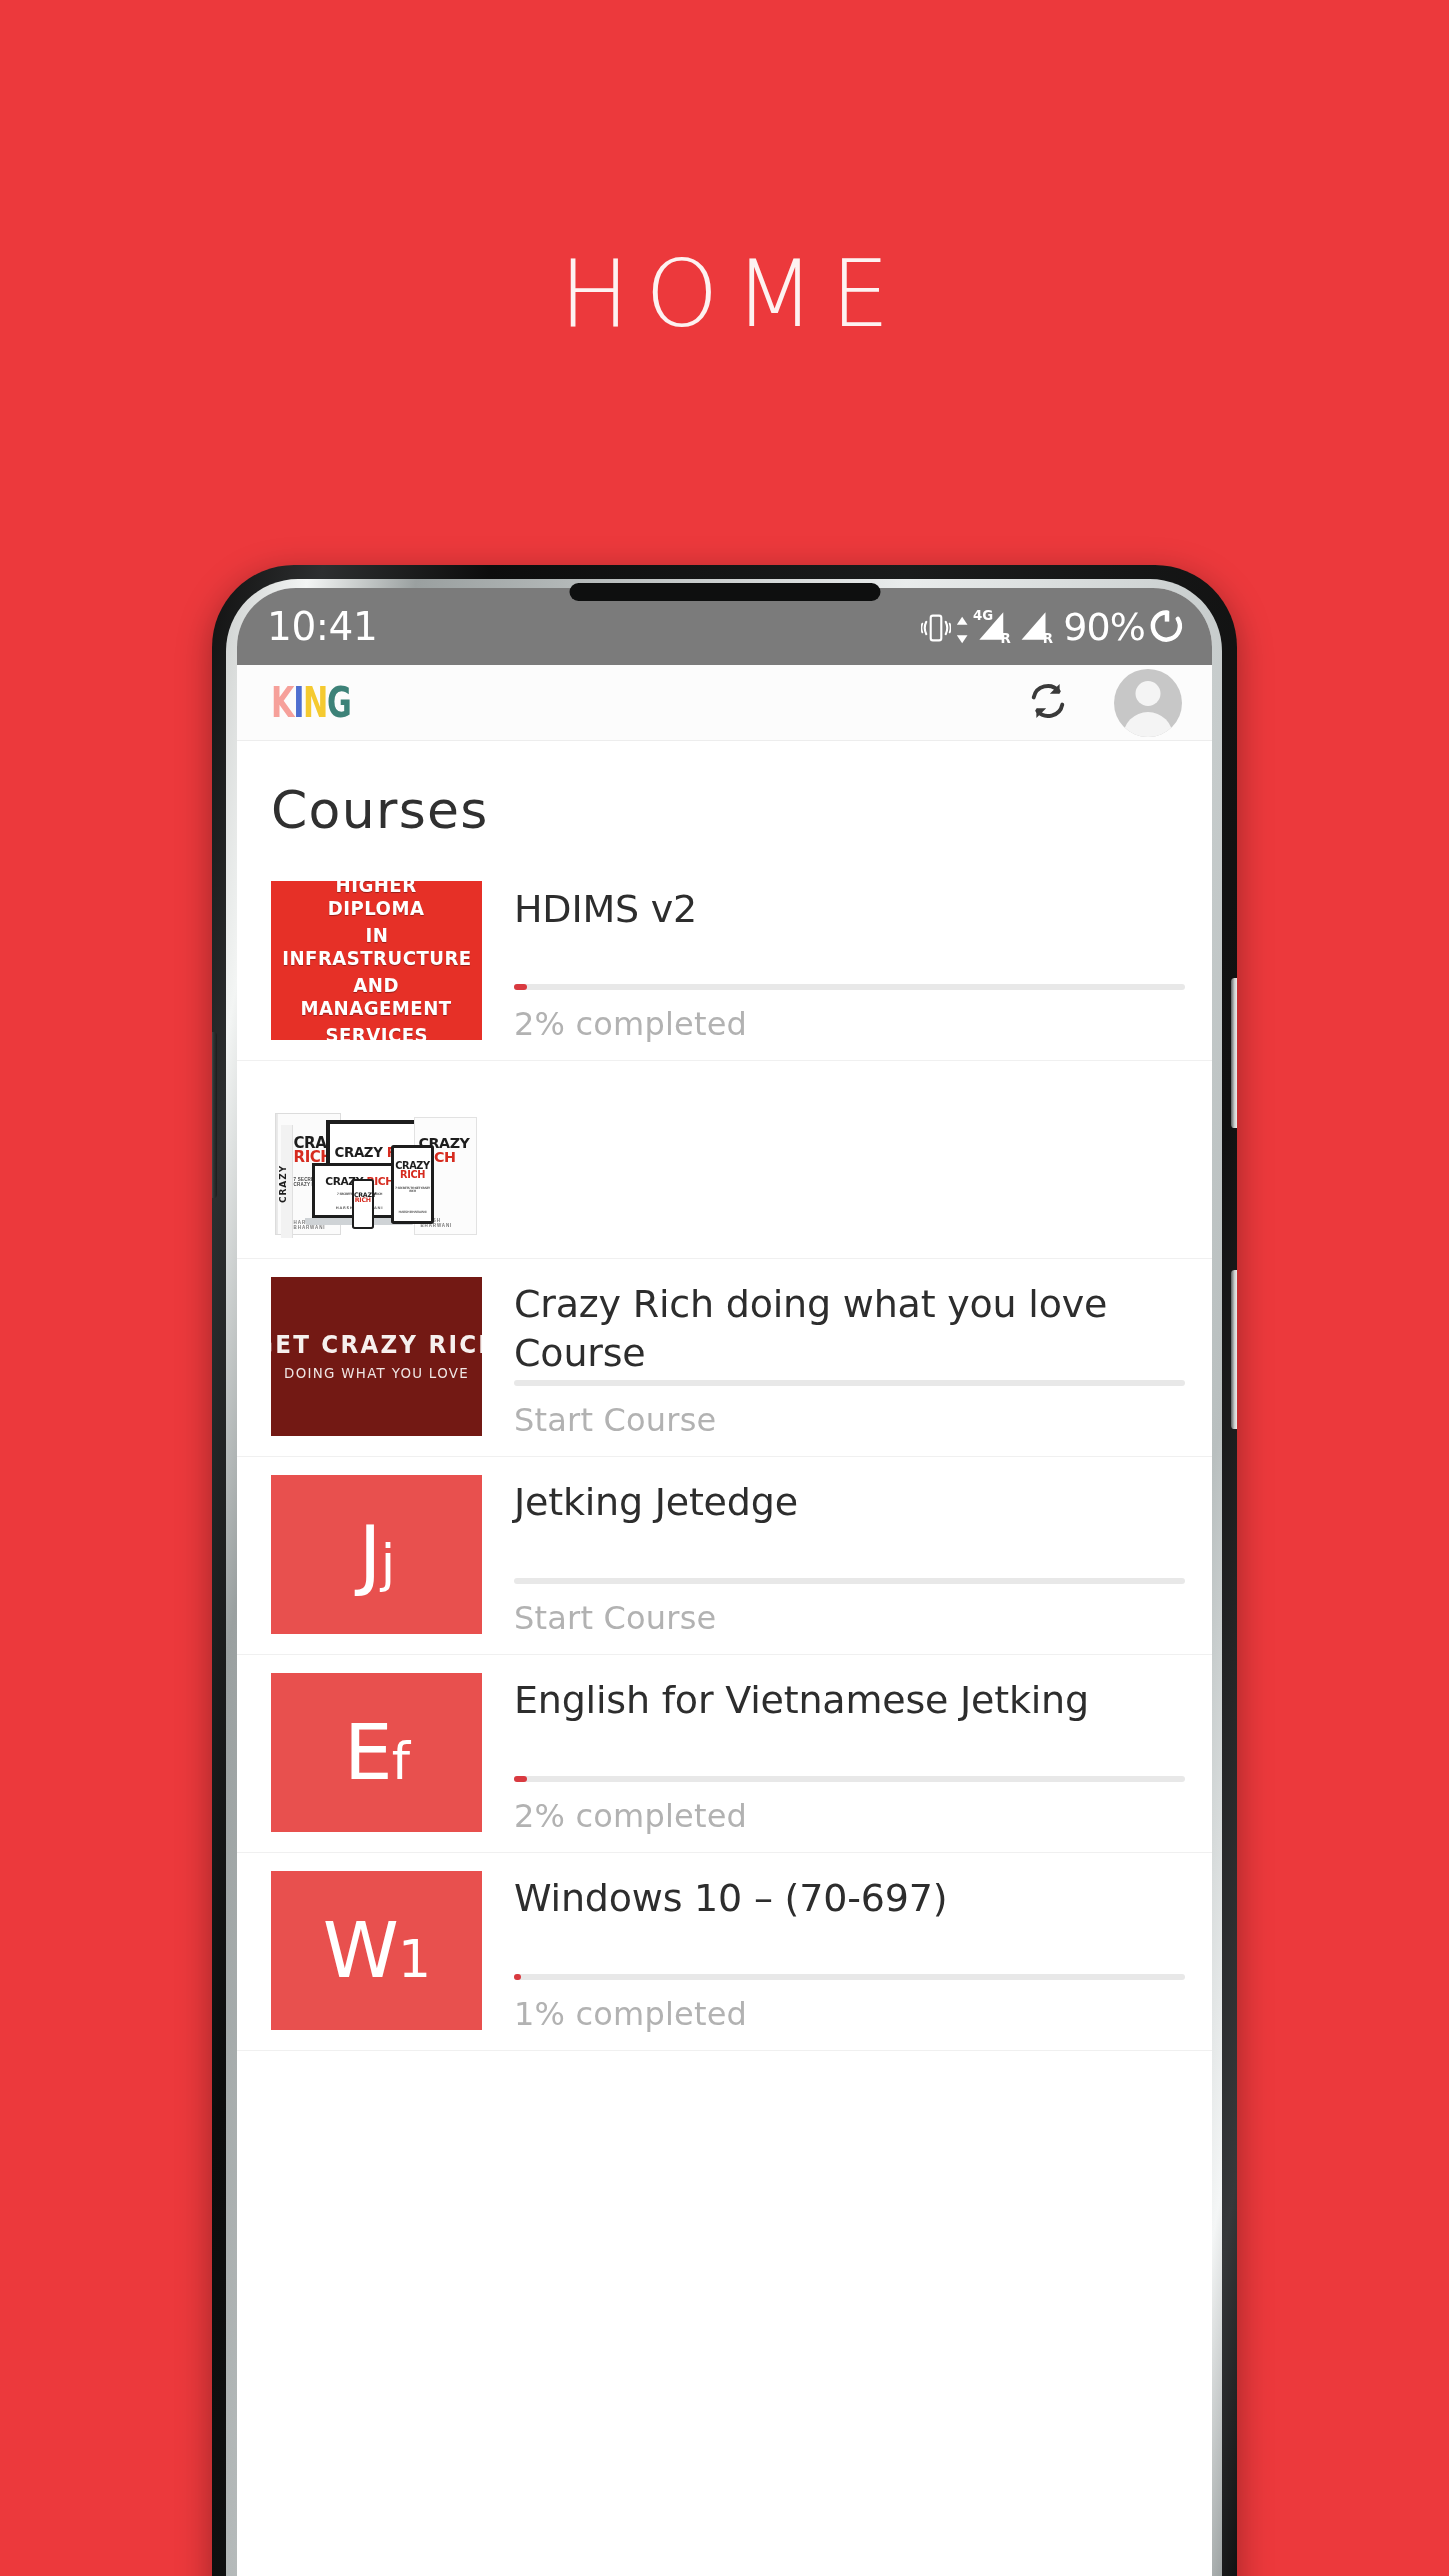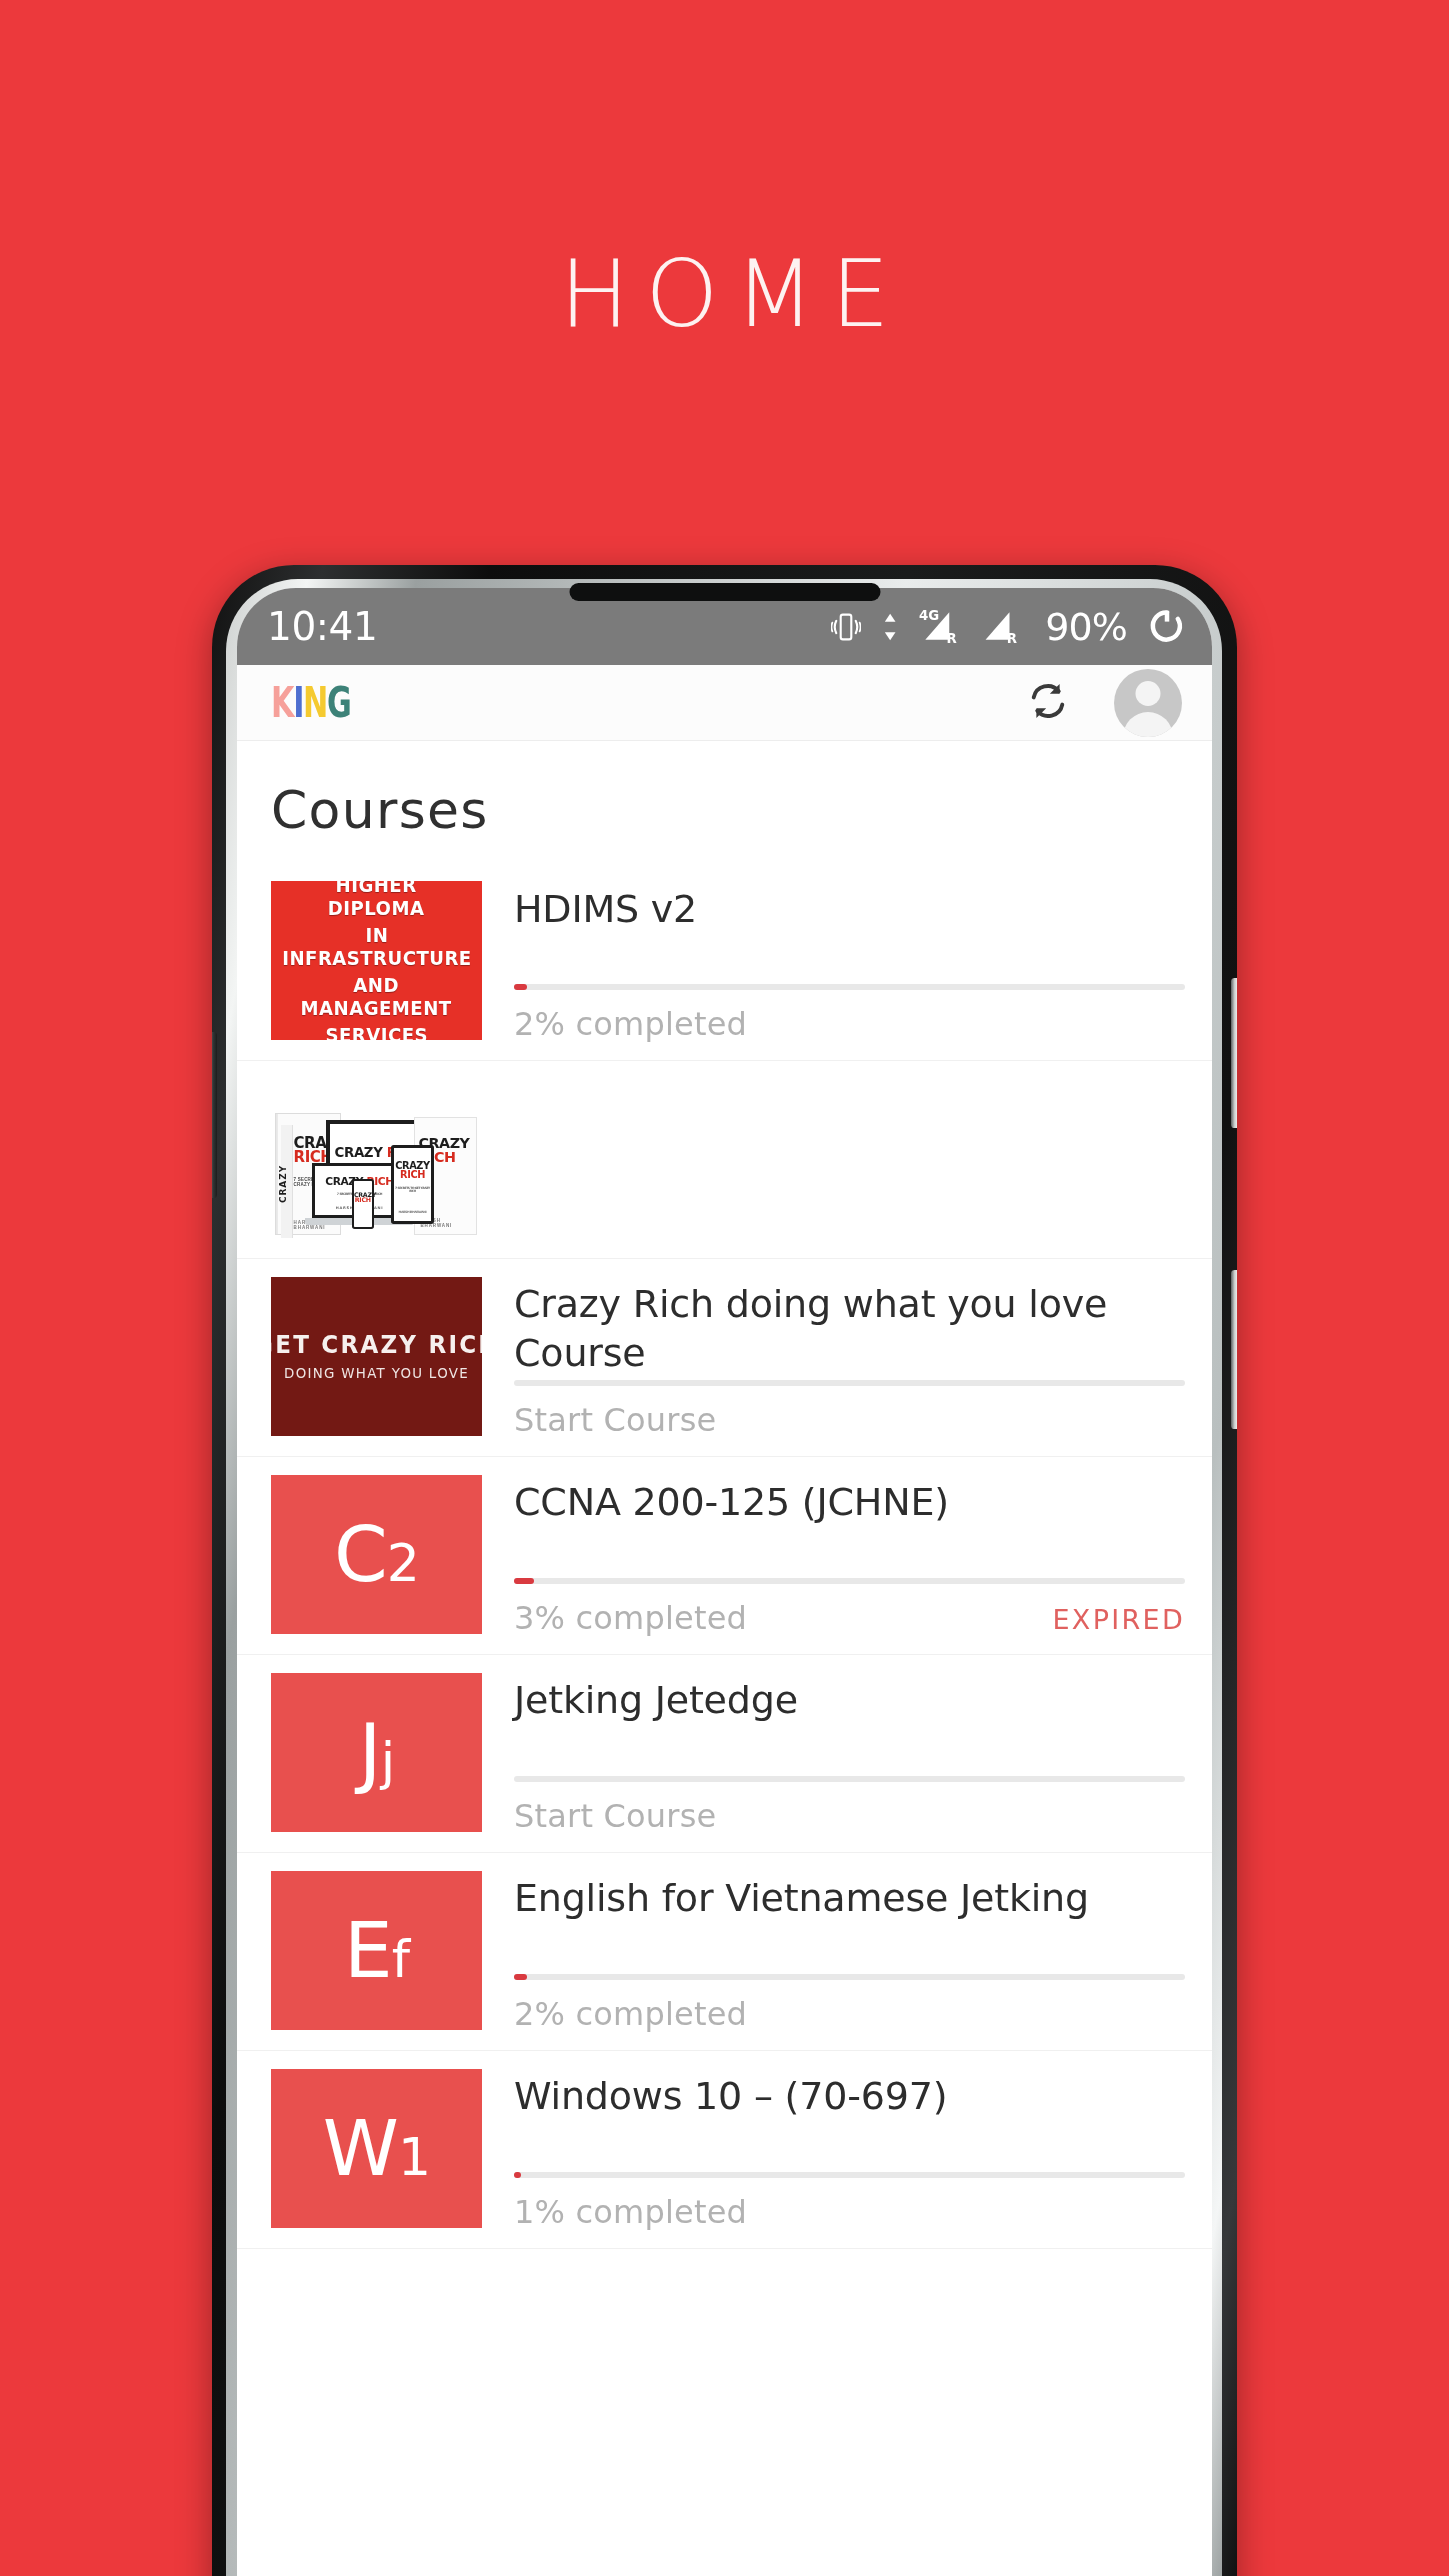--- a/index.html
+++ b/index.html
@@ -109,22 +109,22 @@
   }
   .status-time {
     font-family: "DejaVu Sans", sans-serif;
     font-size: 39px;
     font-weight: 400;
     letter-spacing: -0.4px;
     line-height: 1;
   }
   .status-right {
     display: flex;
-    align-items: center;
-    gap: 22px;
+    align-items: flex-end;
+    gap: 4px;
   }
   .status-right svg { display: block; }
   .battery-pct {
     font-family: "DejaVu Sans", sans-serif;
     font-size: 38px;
     font-weight: 400;
     letter-spacing: -0.9px;
     line-height: 1;
     margin-left: 1.8px;
   }
@@ -588,37 +588,20 @@
                 <div class="progress-fill" style="width:0%"></div>
               </div>
               <div class="progress-meta">
                 <span class="progress-label">Start Course</span>
                 <span class="expired-badge"></span>
               </div>
             </div>
           </div>
         </div>
 
-        <div class="course-row">
-          <div class="thumb">
-            <span class="thumb-initials"><span>C</span><span class="small">2</span></span>
-          </div>
-          <div class="course-body">
-            <div class="course-title">CCNA 200-125 (JCHNE)</div>
-            <div class="progress-wrap">
-              <div class="progress-track">
-                <div class="progress-fill" style="width:3%"></div>
-              </div>
-              <div class="progress-meta">
-                <span class="progress-label">3% completed</span>
-                <span class="expired-badge">EXPIRED</span>
-              </div>
-            </div>
-          </div>
-        </div>
 
         <div class="course-row">
           <div class="thumb">
             <span class="thumb-initials"><span>J</span><span class="small">j</span></span>
           </div>
           <div class="course-body">
             <div class="course-title">Jetking Jetedge</div>
             <div class="progress-wrap">
               <div class="progress-track">
                 <div class="progress-fill" style="width:0%"></div>

